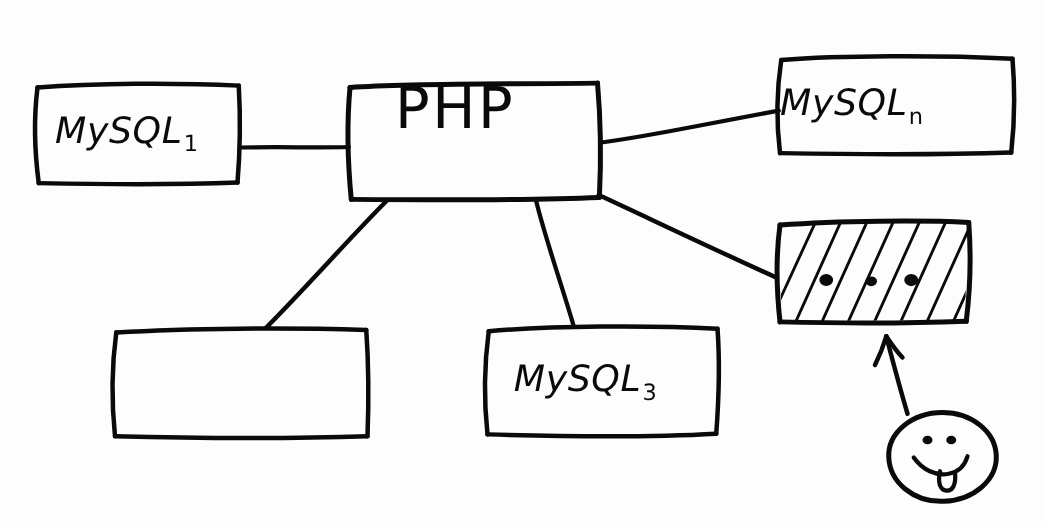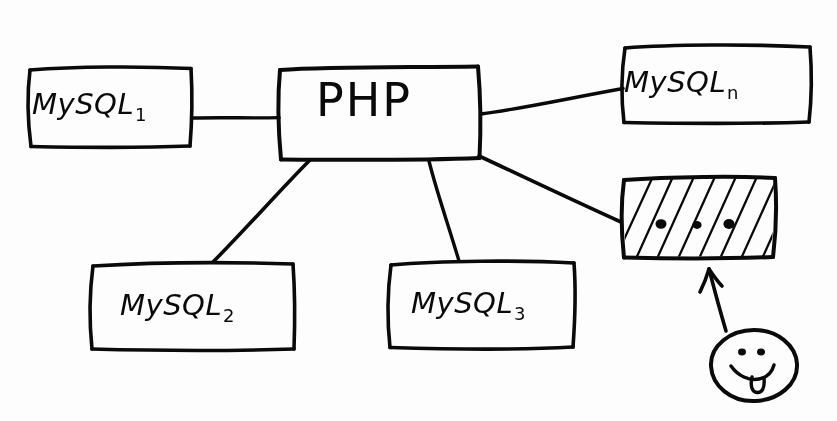--- a/index.html
+++ b/index.html
@@ -161,29 +161,26 @@
           <ellipse cx="742" cy="352" rx="4" ry="3.4"></ellipse>
           <ellipse cx="761" cy="352" rx="4" ry="3.4"></ellipse>
         </g>
         <path d="M731,366 C738,376 749,381 759,379 C767,377.5 772,372 774,365" stroke-width="3.4"></path>
         <path d="M752,377 C750,386 752,392 757,392.5 C762,393 765,388 764,378" stroke-width="3.4"></path>
       </g>
 
     </g>
   </svg>
 
-  <div class="node-label lbl-php" style="left:316px; top:73px;">PHP</div>
+  <div class="node-label lbl-php" style="left:316px; top:59px;">PHP</div>
 
-  <div class="node-label lbl-db" style="left:32px; top:87px;">
+  <div class="node-label lbl-db" style="left:44px; top:87px;">
     <span class="label-my">MySQL</span><span class="label-sub">1</span>
   </div>
 
-  <div class="node-label lbl-db" style="left:120px; top:288px;">
-    <span class="label-my">MySQL</span><span class="label-sub">2</span>
-  </div>
 
   <div class="node-label lbl-db" style="left:411px; top:286px;text-align:right;">
     <span class="label-my">MySQL</span><span class="label-sub">3</span>
   </div>
 
   <div class="node-label lbl-db" style="left:624px; top:65px;">
     <span class="label-my">MySQL</span><span class="label-sub">n</span>
   </div>
 
 </div>

